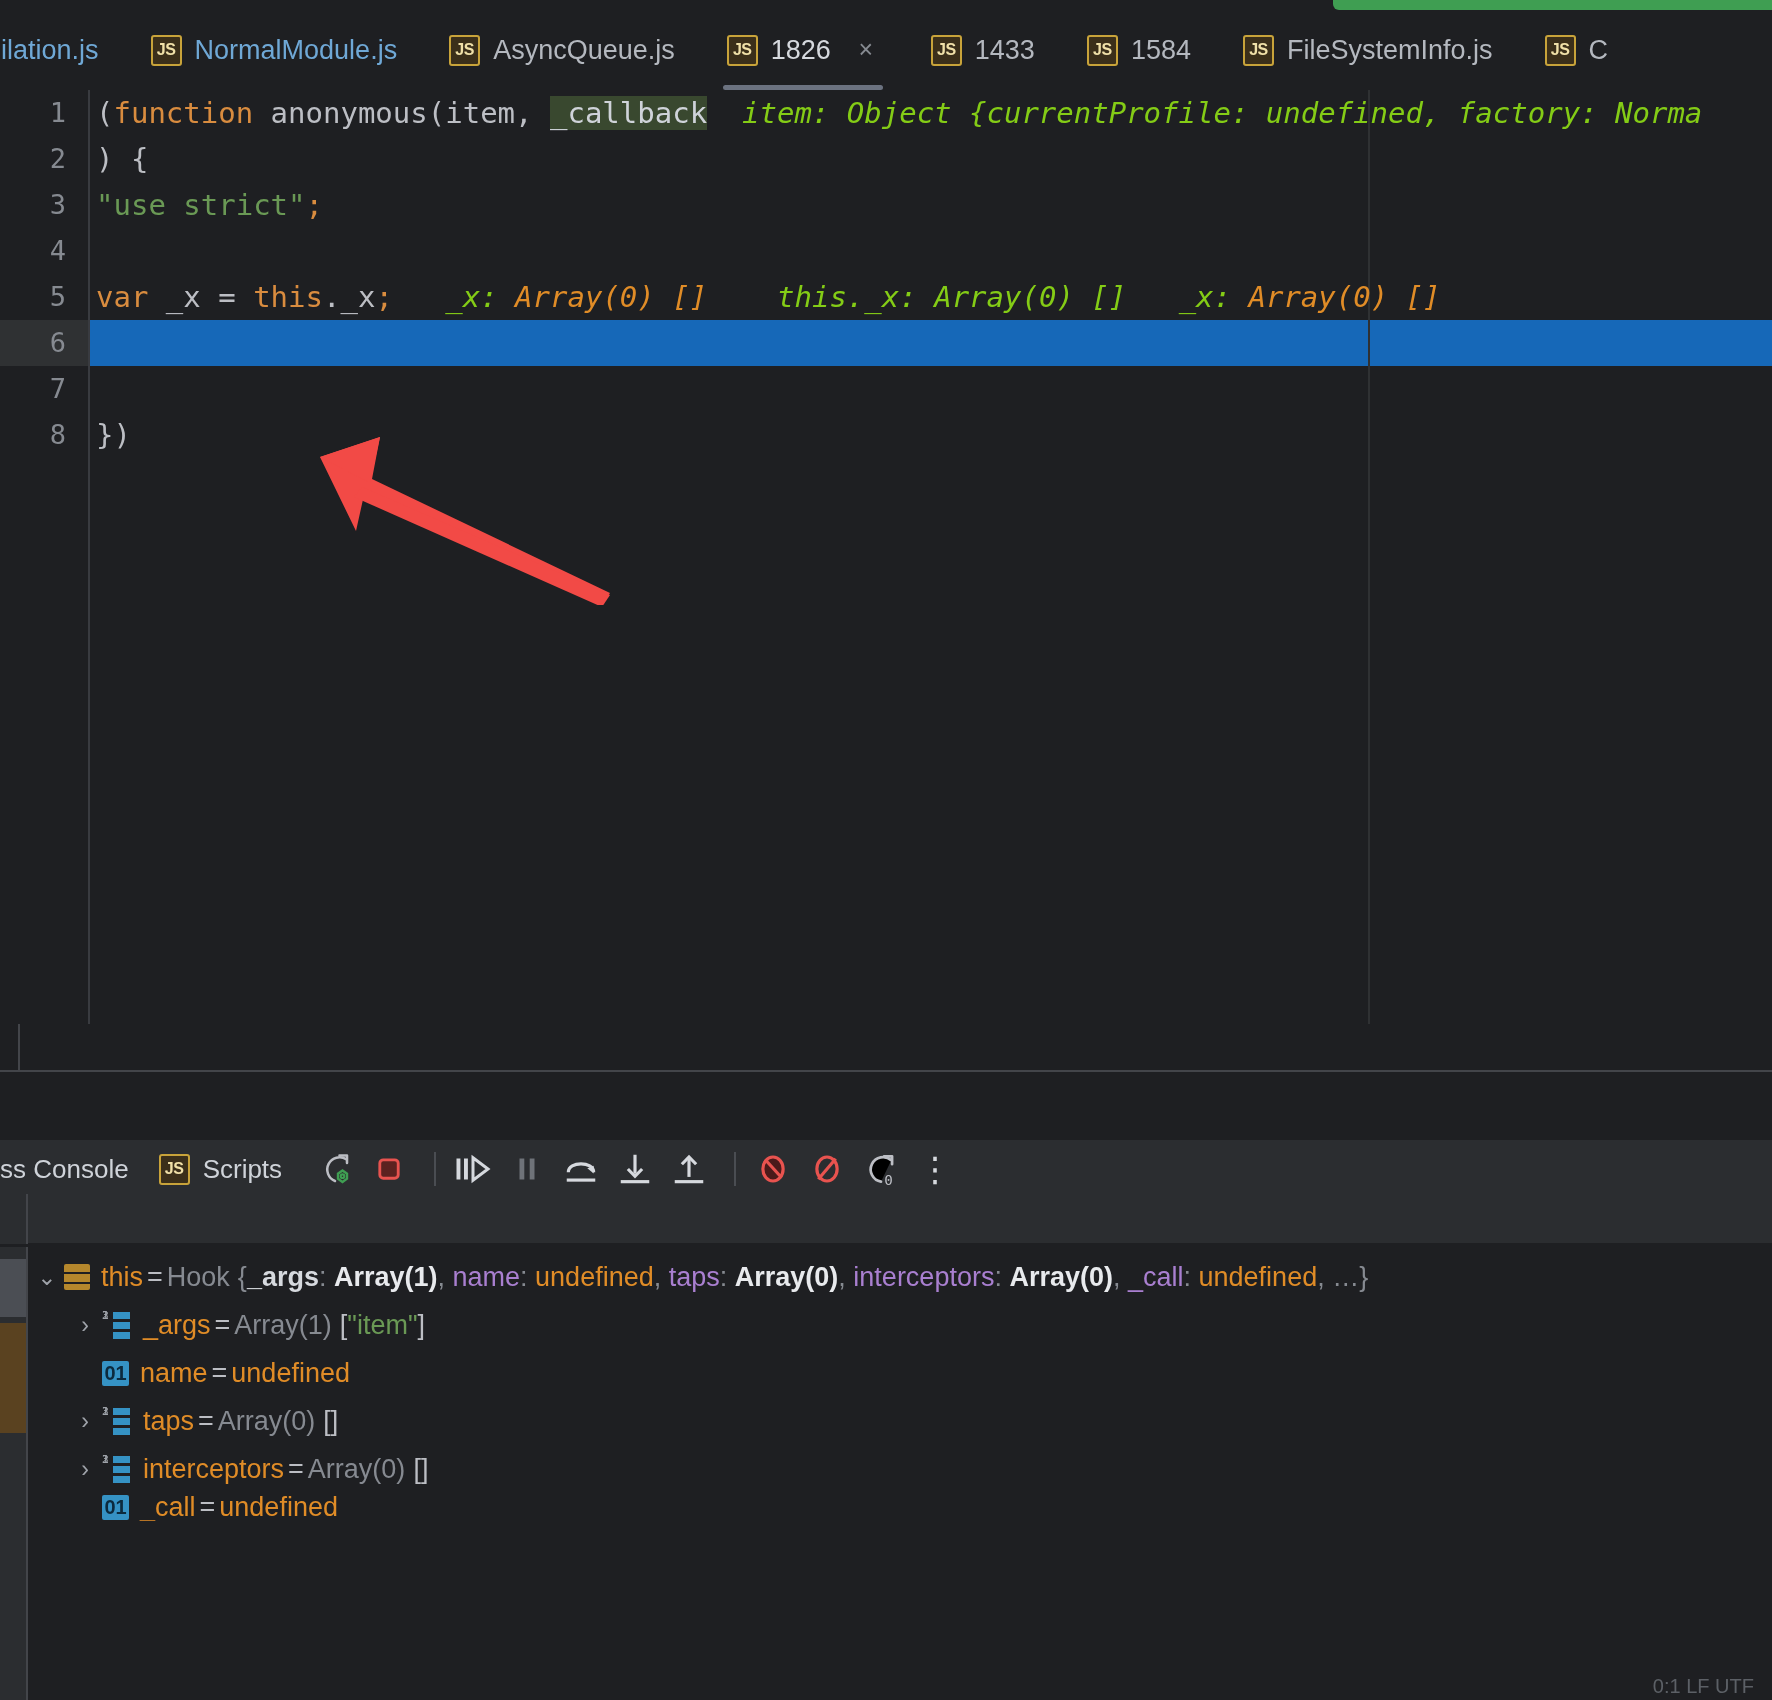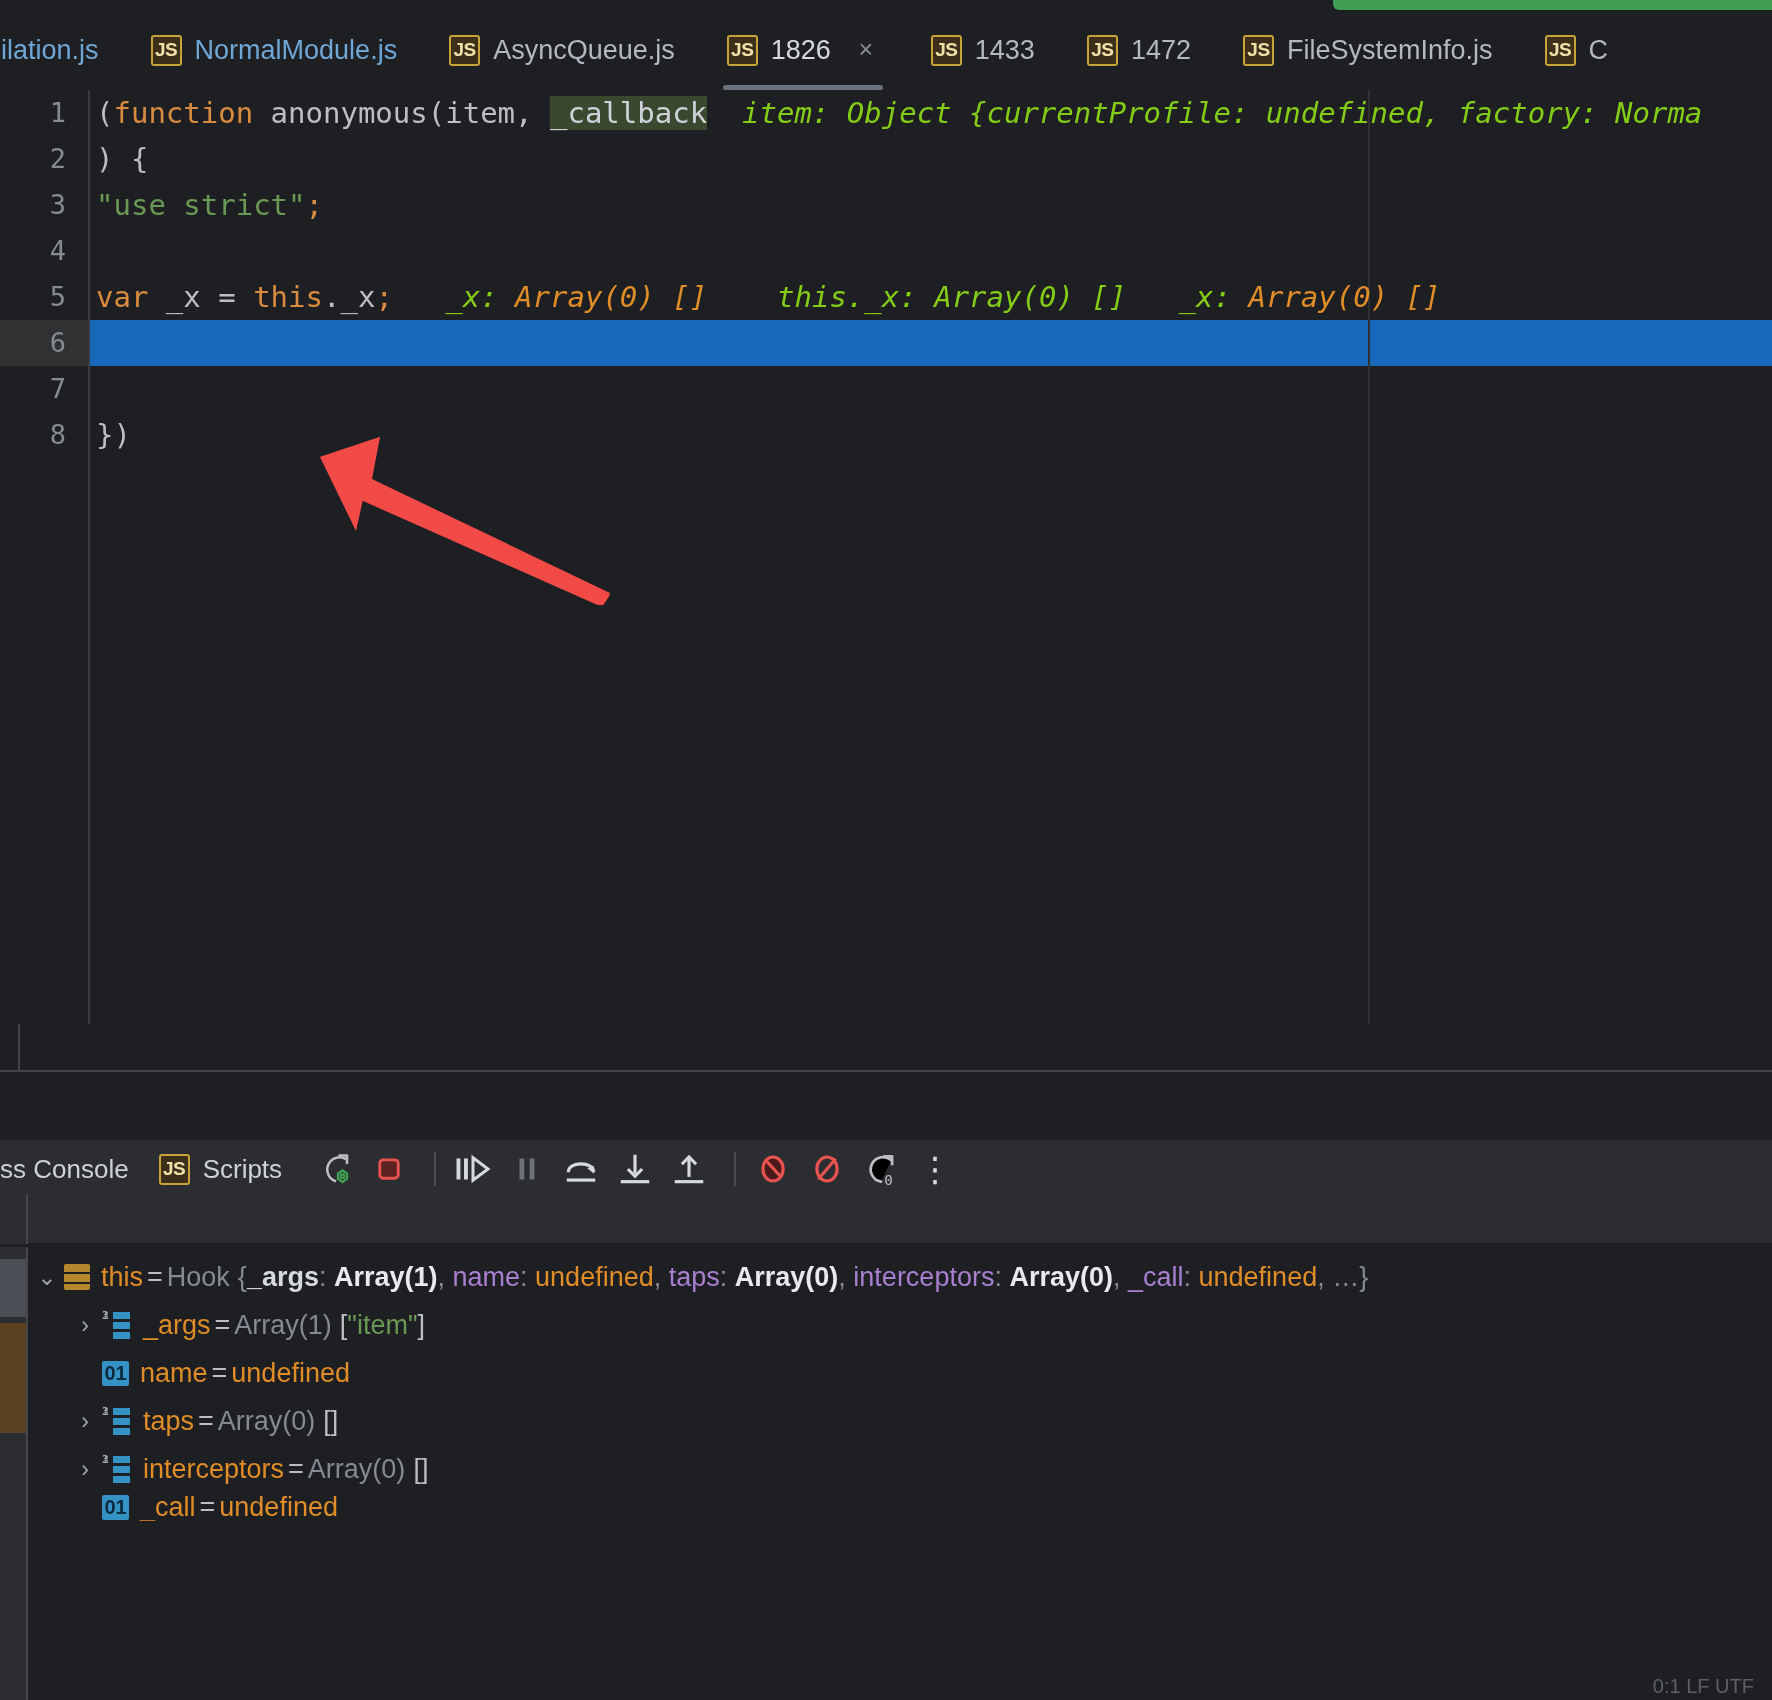--- a/index.html
+++ b/index.html
@@ -36,21 +36,21 @@
   .tab.modified .tab-label { color: #6fa8d6; }
   .tab.active { }
   .tab.active .tab-label { color: #d6d9de; }
   .tab.active::after {
     content: ""; position: absolute; left: 22px; right: 22px; bottom: 0;
     height: 5px; background: #6b7280; border-radius: 3px;
   }
   .js-badge {
     width: 31px; height: 31px; margin-right: 13px; flex: 0 0 auto;
     border: 2px solid #c8a33a; border-radius: 3px; background: #3b2f1a;
-    color: #f0e0a8; font-size: 19px; font-weight: bold;
+    color: #f0e0a8; font-size: 16px; font-weight: bold;
     display: flex; align-items: center; justify-content: center;
     font-family: "Liberation Sans", sans-serif; letter-spacing: -0.5px;
   }
   .tab-close {
     margin-left: 22px; width: 26px; height: 26px; flex: 0 0 auto;
     color: #868a91; font-size: 25px; line-height: 24px; text-align: center;
   }
 
   
   .editor {
@@ -213,21 +213,21 @@
       <span class="tab-close">×</span>
     </div>
 
     <div class="tab">
       <span class="js-badge">JS</span>
       <span class="tab-label">1433</span>
     </div>
 
     <div class="tab">
       <span class="js-badge">JS</span>
-      <span class="tab-label">1472</span>
+      <span class="tab-label">1584</span>
     </div>
 
     <div class="tab">
       <span class="js-badge">JS</span>
       <span class="tab-label">FileSystemInfo.js</span>
     </div>
 
     <div class="tab">
       <span class="js-badge">JS</span>
       <span class="tab-label">C</span>

